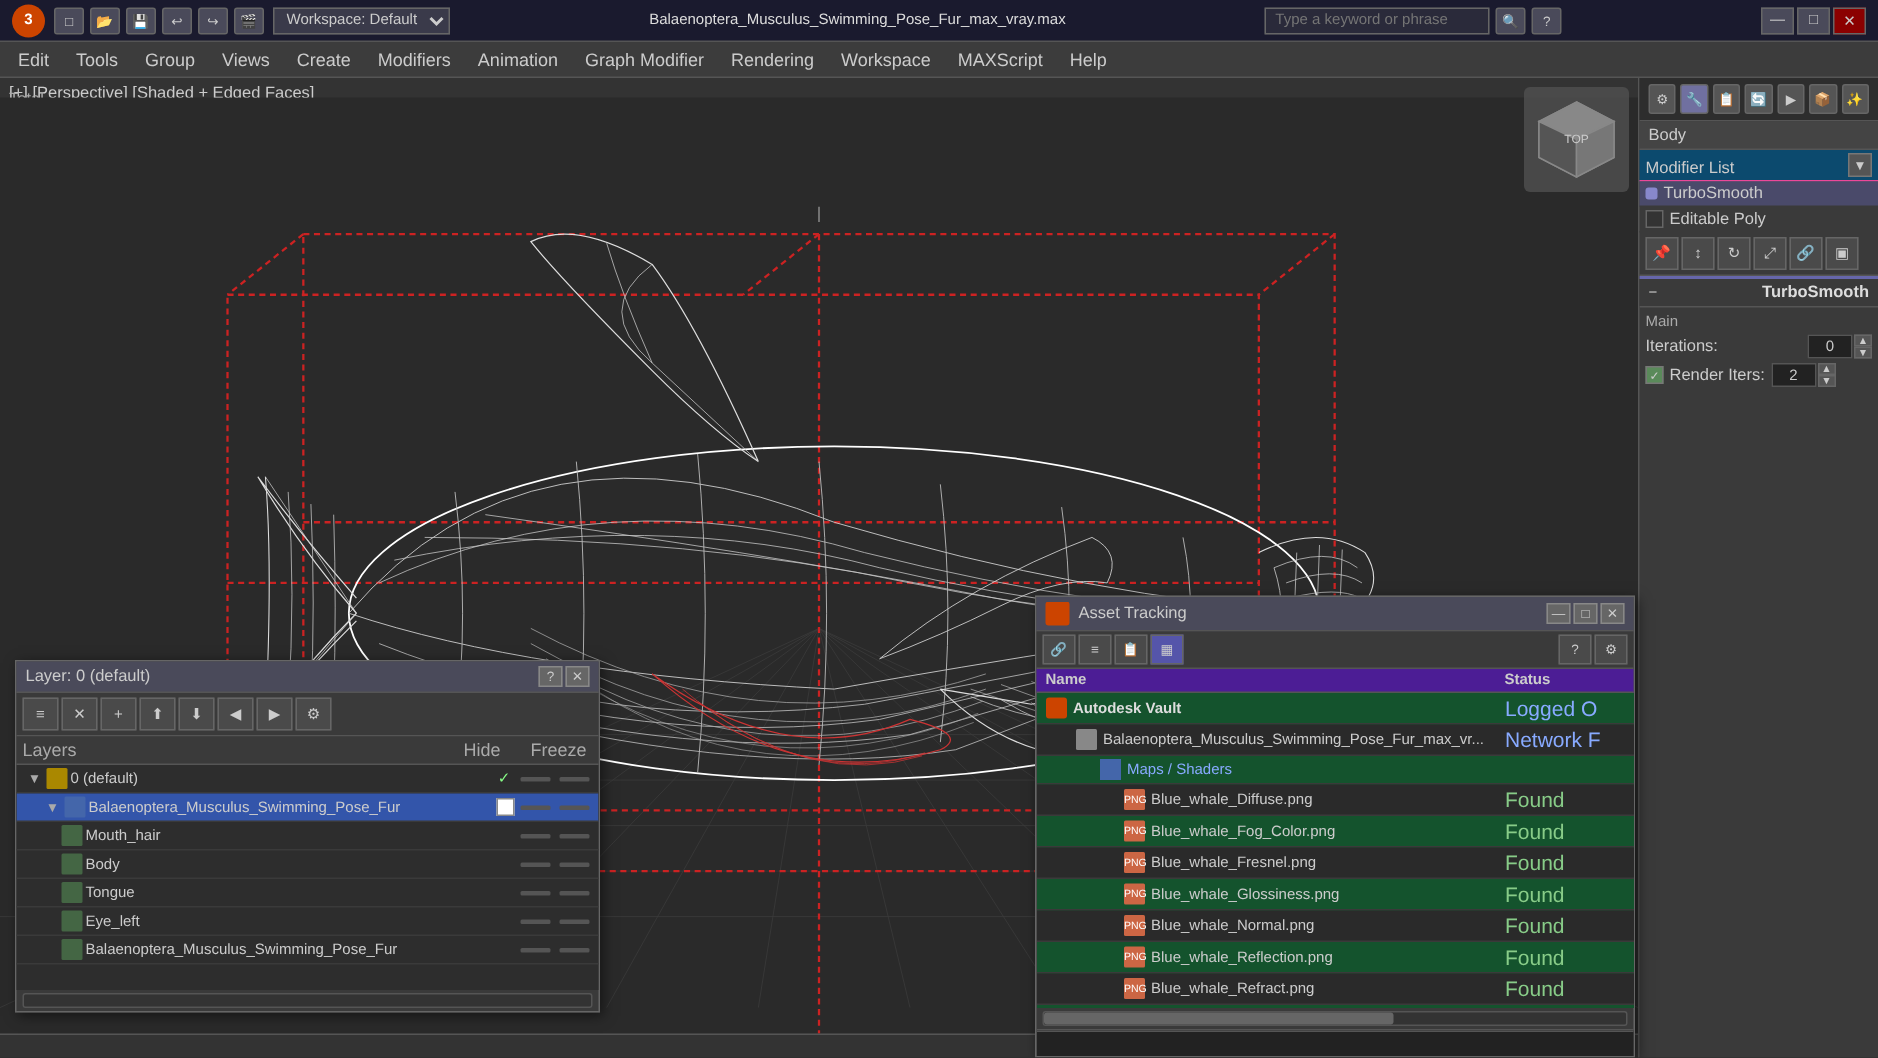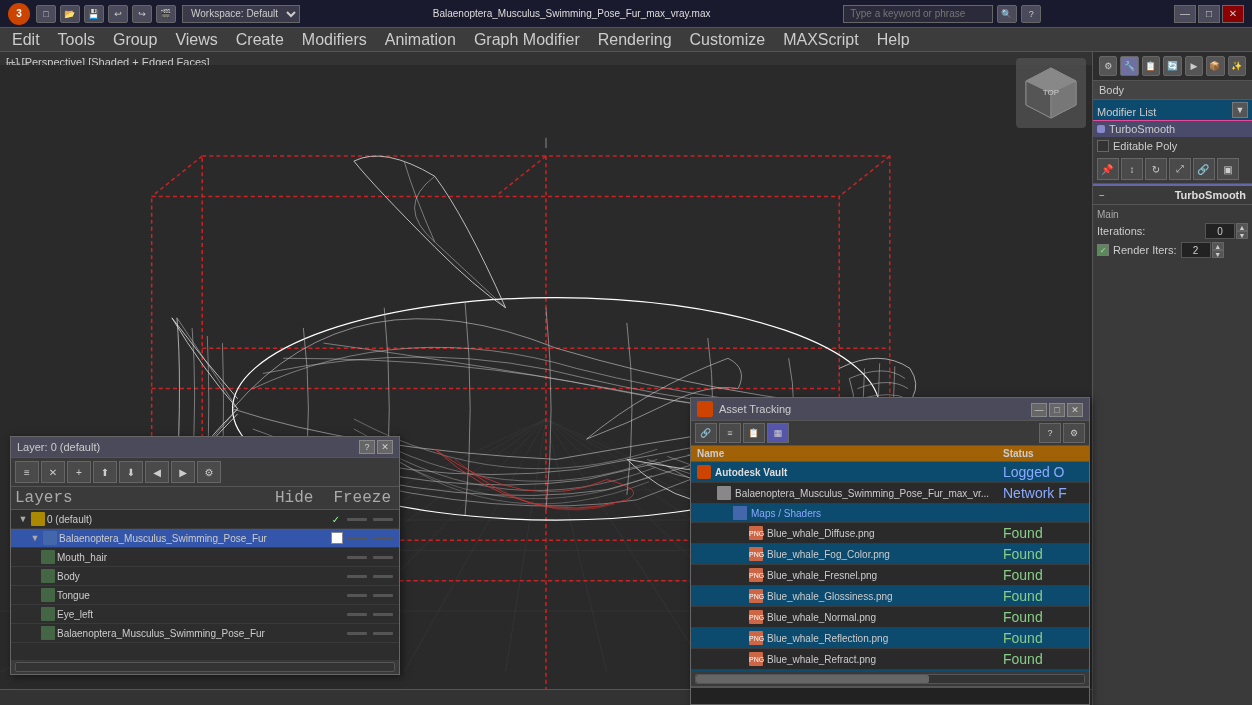--- a/index.html
+++ b/index.html
@@ -104,21 +104,21 @@
       height: 24px;
       background: #3c3c3c;
       display: flex;
       align-items: center;
       padding: 0 4px;
       border-bottom: 1px solid #555;
       gap: 2px;
     }
     .menu-item {
       padding: 2px 8px;
-      font-size: 16px;
+      font-size: 12px;
       color: #ccc;
       cursor: pointer;
       height: 20px;
       display: flex;
       align-items: center;
     }
 
     
     #viewport-label {
       background: #333;
@@ -408,21 +408,21 @@
       font-size: 10px;
       cursor: pointer;
     }
     #layers-columns {
       display: flex;
       padding: 2px 4px;
       background: #3a3a3a;
       border-bottom: 1px solid #555;
       justify-content: space-between;
     }
-    .layers-col-label { font-size: 16px; color: #aaa; font-family: Liberation Mono, monospace; }
+    .layers-col-label { font-size: 12px; color: #aaa; }
     .layers-col-hide { margin-left: auto; margin-right: 20px; }
     .layers-col-freeze { margin-right: 4px; }
     #layers-list {
       background: #2d2d2d;
       min-height: 150px;
       overflow-y: auto;
     }
     .layer-row {
       display: flex;
       align-items: center;
@@ -504,21 +504,21 @@
       bottom: 0px;
       width: 400px;
       background: #3a3a3a;
       border: 1px solid #666;
       box-shadow: 2px 2px 8px rgba(0,0,0,0.5);
     }
     #asset-titlebar {
       background: #4a4a5a;
       padding: 3px 6px;
       display: flex;
-      align-items: flex-end;
+      align-items: center;
       justify-content: space-between;
       border-bottom: 1px solid #555;
     }
     #asset-title-left {
       display: flex;
       align-items: center;
       gap: 6px;
     }
     .asset-logo {
       width: 16px;
@@ -569,27 +569,27 @@
       display: flex;
       align-items: center;
       justify-content: center;
       font-size: 9px;
       cursor: pointer;
     }
     .asset-tool.active { background: #5555aa; }
     #asset-columns {
       display: flex;
       padding: 2px 6px;
-      background: #a16207;
+      background: #4c1d95;
       border-bottom: 1px solid #555;
     }
     .asset-col-name { flex: 1; font-size: 10px; color: #ccc; font-weight: bold; }
     .asset-col-status { width: 80px; font-size: 10px; color: #ccc; font-weight: bold; }
     #asset-list {
-      background: #0c4a6e;
+      background: #14532d;
       height: 210px;
       overflow-y: auto;
     }
     .asset-row {
       display: flex;
       align-items: center;
       padding: 2px 6px;
       border-bottom: 1px solid #3a3a3a;
       gap: 4px;
     }
@@ -669,21 +669,21 @@
 <div id="menubar">
   <div class="menu-item">Edit</div>
   <div class="menu-item">Tools</div>
   <div class="menu-item">Group</div>
   <div class="menu-item">Views</div>
   <div class="menu-item">Create</div>
   <div class="menu-item">Modifiers</div>
   <div class="menu-item">Animation</div>
   <div class="menu-item">Graph Modifier</div>
   <div class="menu-item">Rendering</div>
-  <div class="menu-item">Customize</div>
+  <div class="menu-item">Workspace</div>
   <div class="menu-item">MAXScript</div>
   <div class="menu-item">Help</div>
 </div>
 
 <div id="main-area">
 
   <div id="viewport">
 
     <div id="viewport-label">[+] [Perspective] [Shaded + Edged Faces]</div>
 

